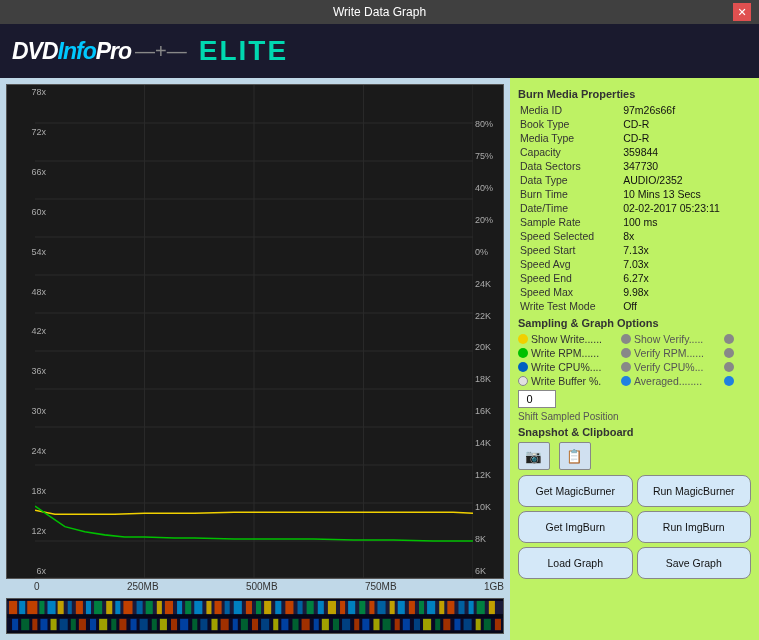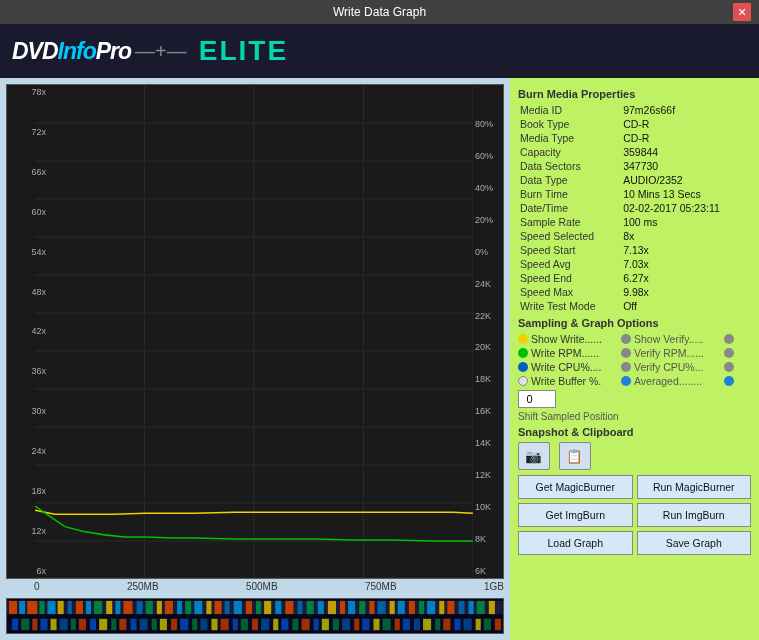--- a/index.html
+++ b/index.html
@@ -191,27 +191,27 @@
     }
     .bottom-buttons {
       display: flex;
       flex-wrap: wrap;
       gap: 4px;
       margin-top: 5px;
     }
     .action-btn {
       flex: 1;
       min-width: 80px;
-      height: 24px;
+      height: 32px;
       background: #d4e8f8;
       border: 1px solid #888;
       cursor: pointer;
       font-size: 10.5px;
       color: #111;
-      border-radius: 0;
+      border-radius: 8px;
       white-space: nowrap;
     }
     .y-labels-left {
       position: absolute;
       left: 13px;
       top: 0;
       bottom: 0;
       width: 28px;
       display: flex;
       flex-direction: column;
@@ -273,21 +273,21 @@
         <span class="y-label">36x</span>
         <span class="y-label">30x</span>
         <span class="y-label">24x</span>
         <span class="y-label">18x</span>
         <span class="y-label">12x</span>
         <span class="y-label">6x</span>
       </div>
 
       <div class="y-labels-right">
         <span class="y-label-r">80%</span>
-        <span class="y-label-r">60%</span>
+        <span class="y-label-r">75%</span>
         <span class="y-label-r">40%</span>
         <span class="y-label-r">20%</span>
         <span class="y-label-r">0%</span>
         <span class="y-label-r">24K</span>
         <span class="y-label-r">22K</span>
         <span class="y-label-r">20K</span>
         <span class="y-label-r">18K</span>
         <span class="y-label-r">16K</span>
         <span class="y-label-r">14K</span>
         <span class="y-label-r">12K</span>

